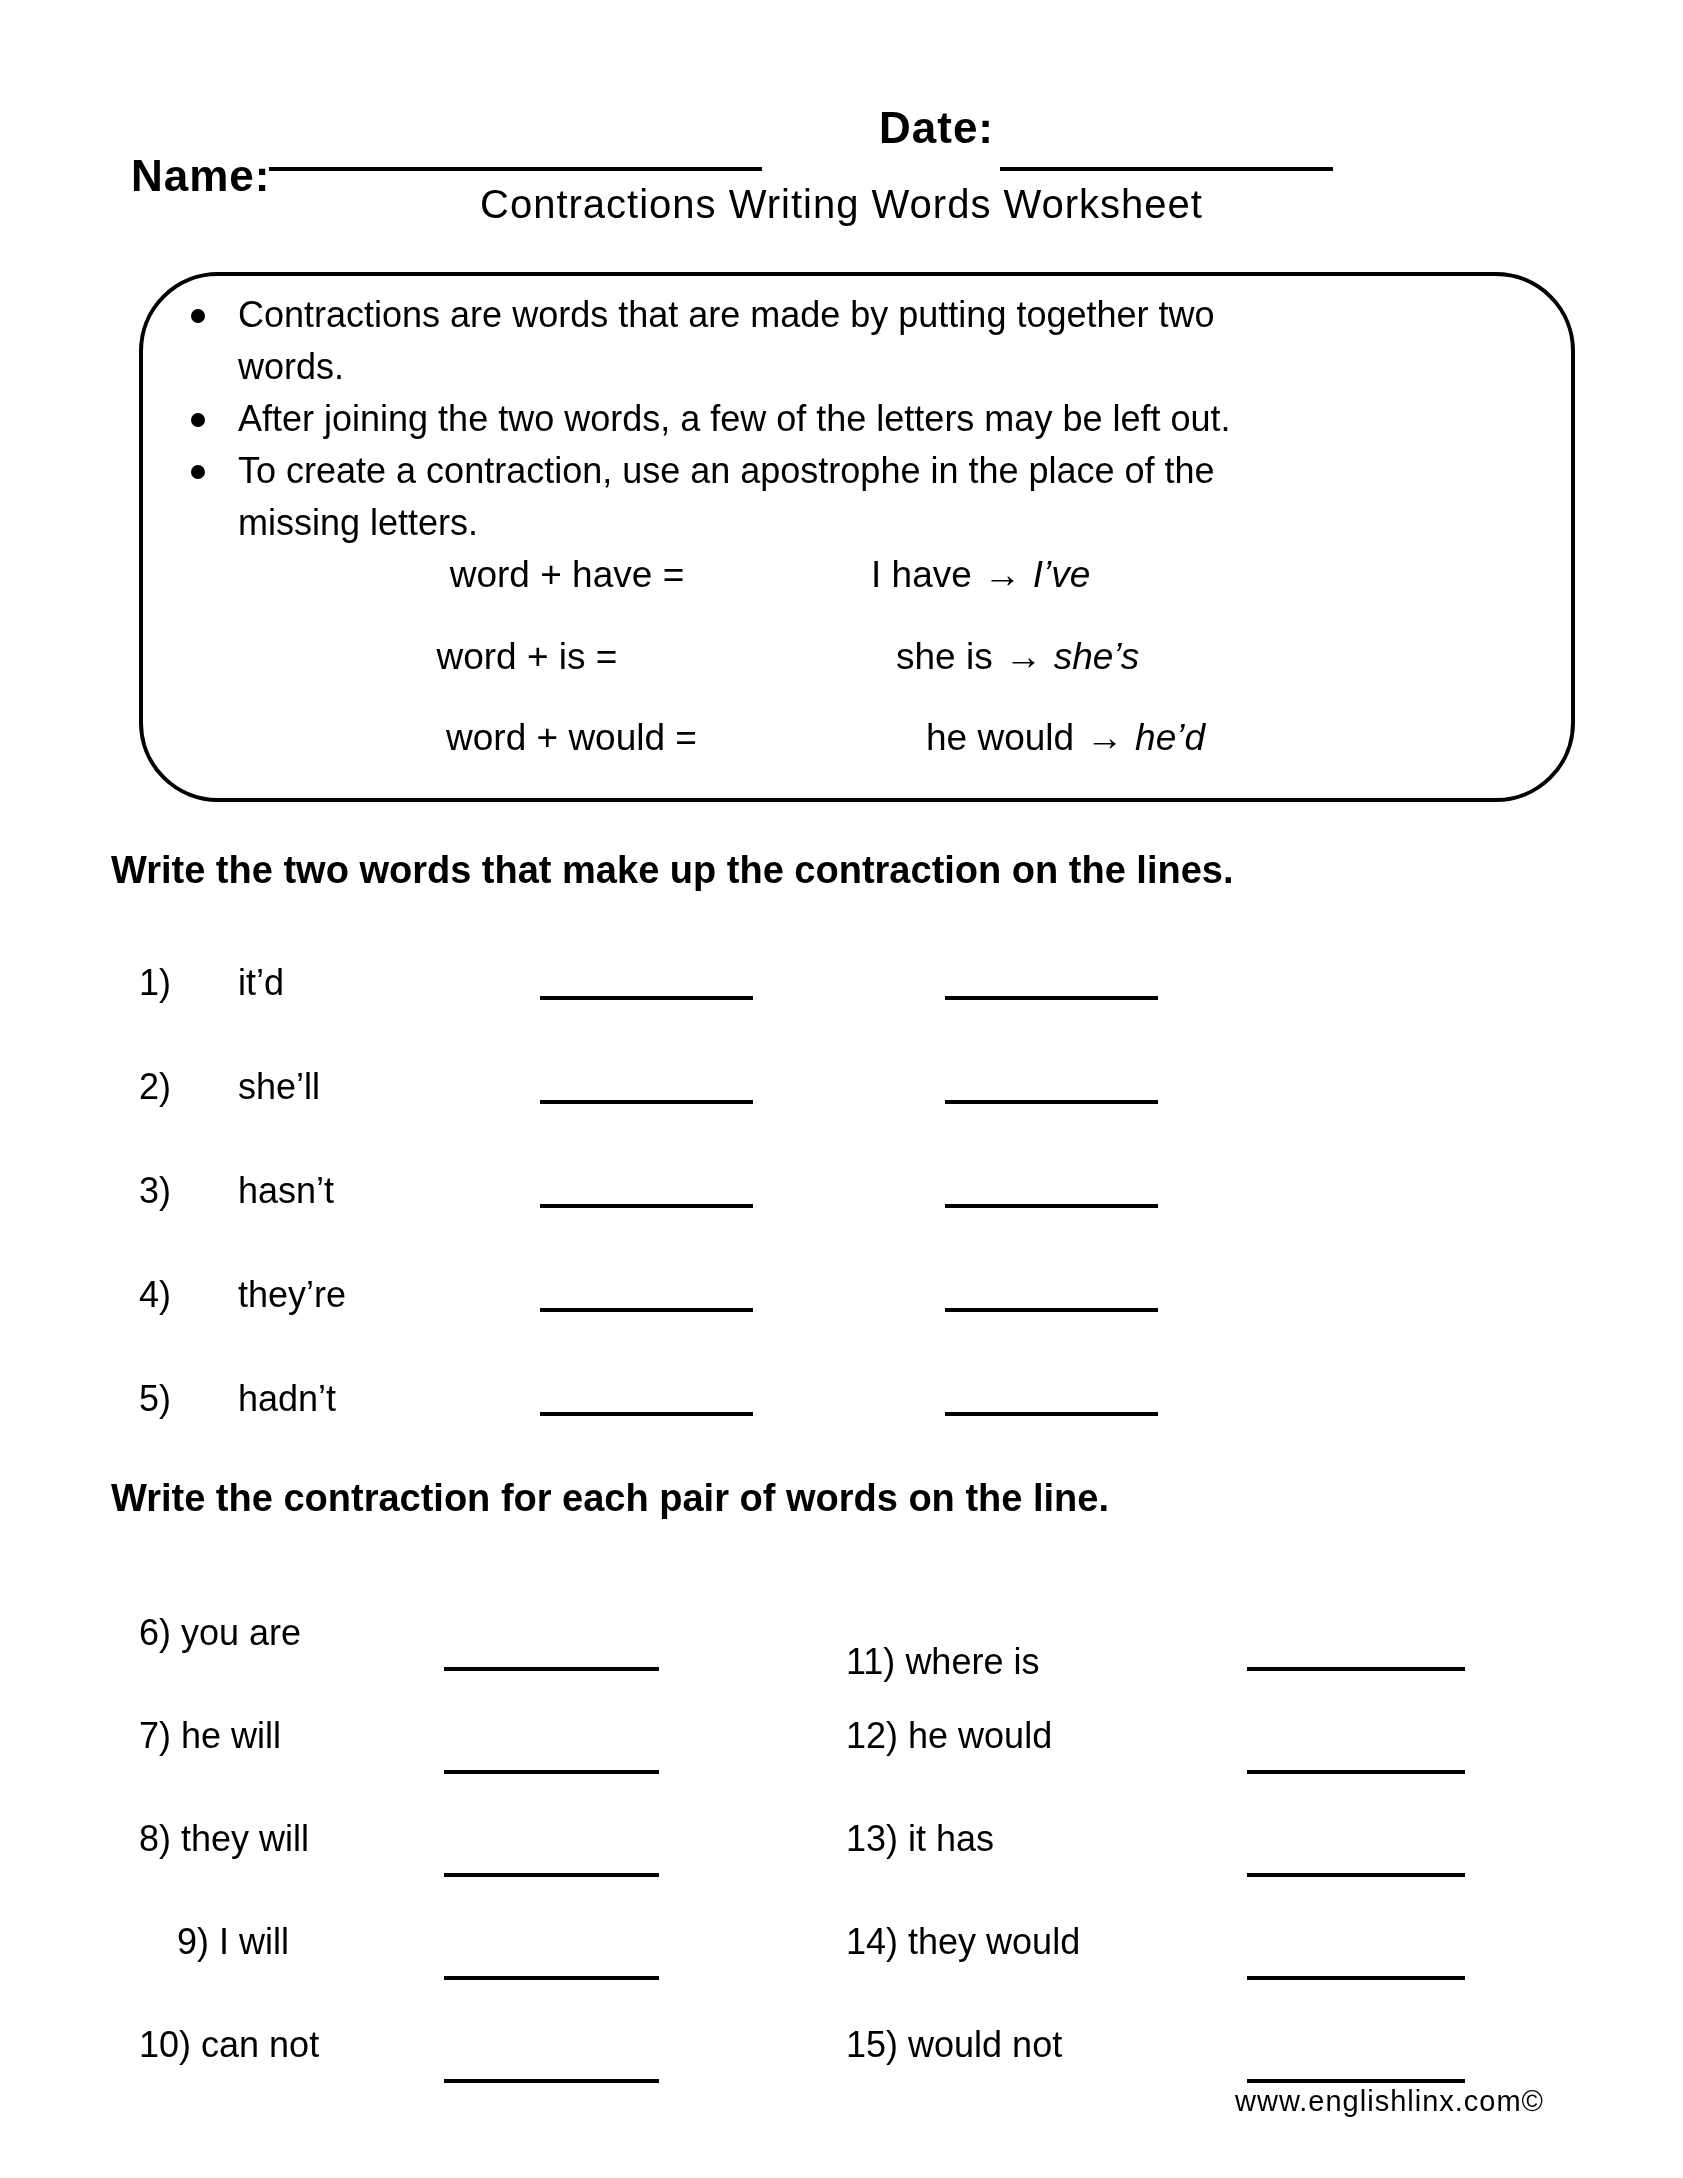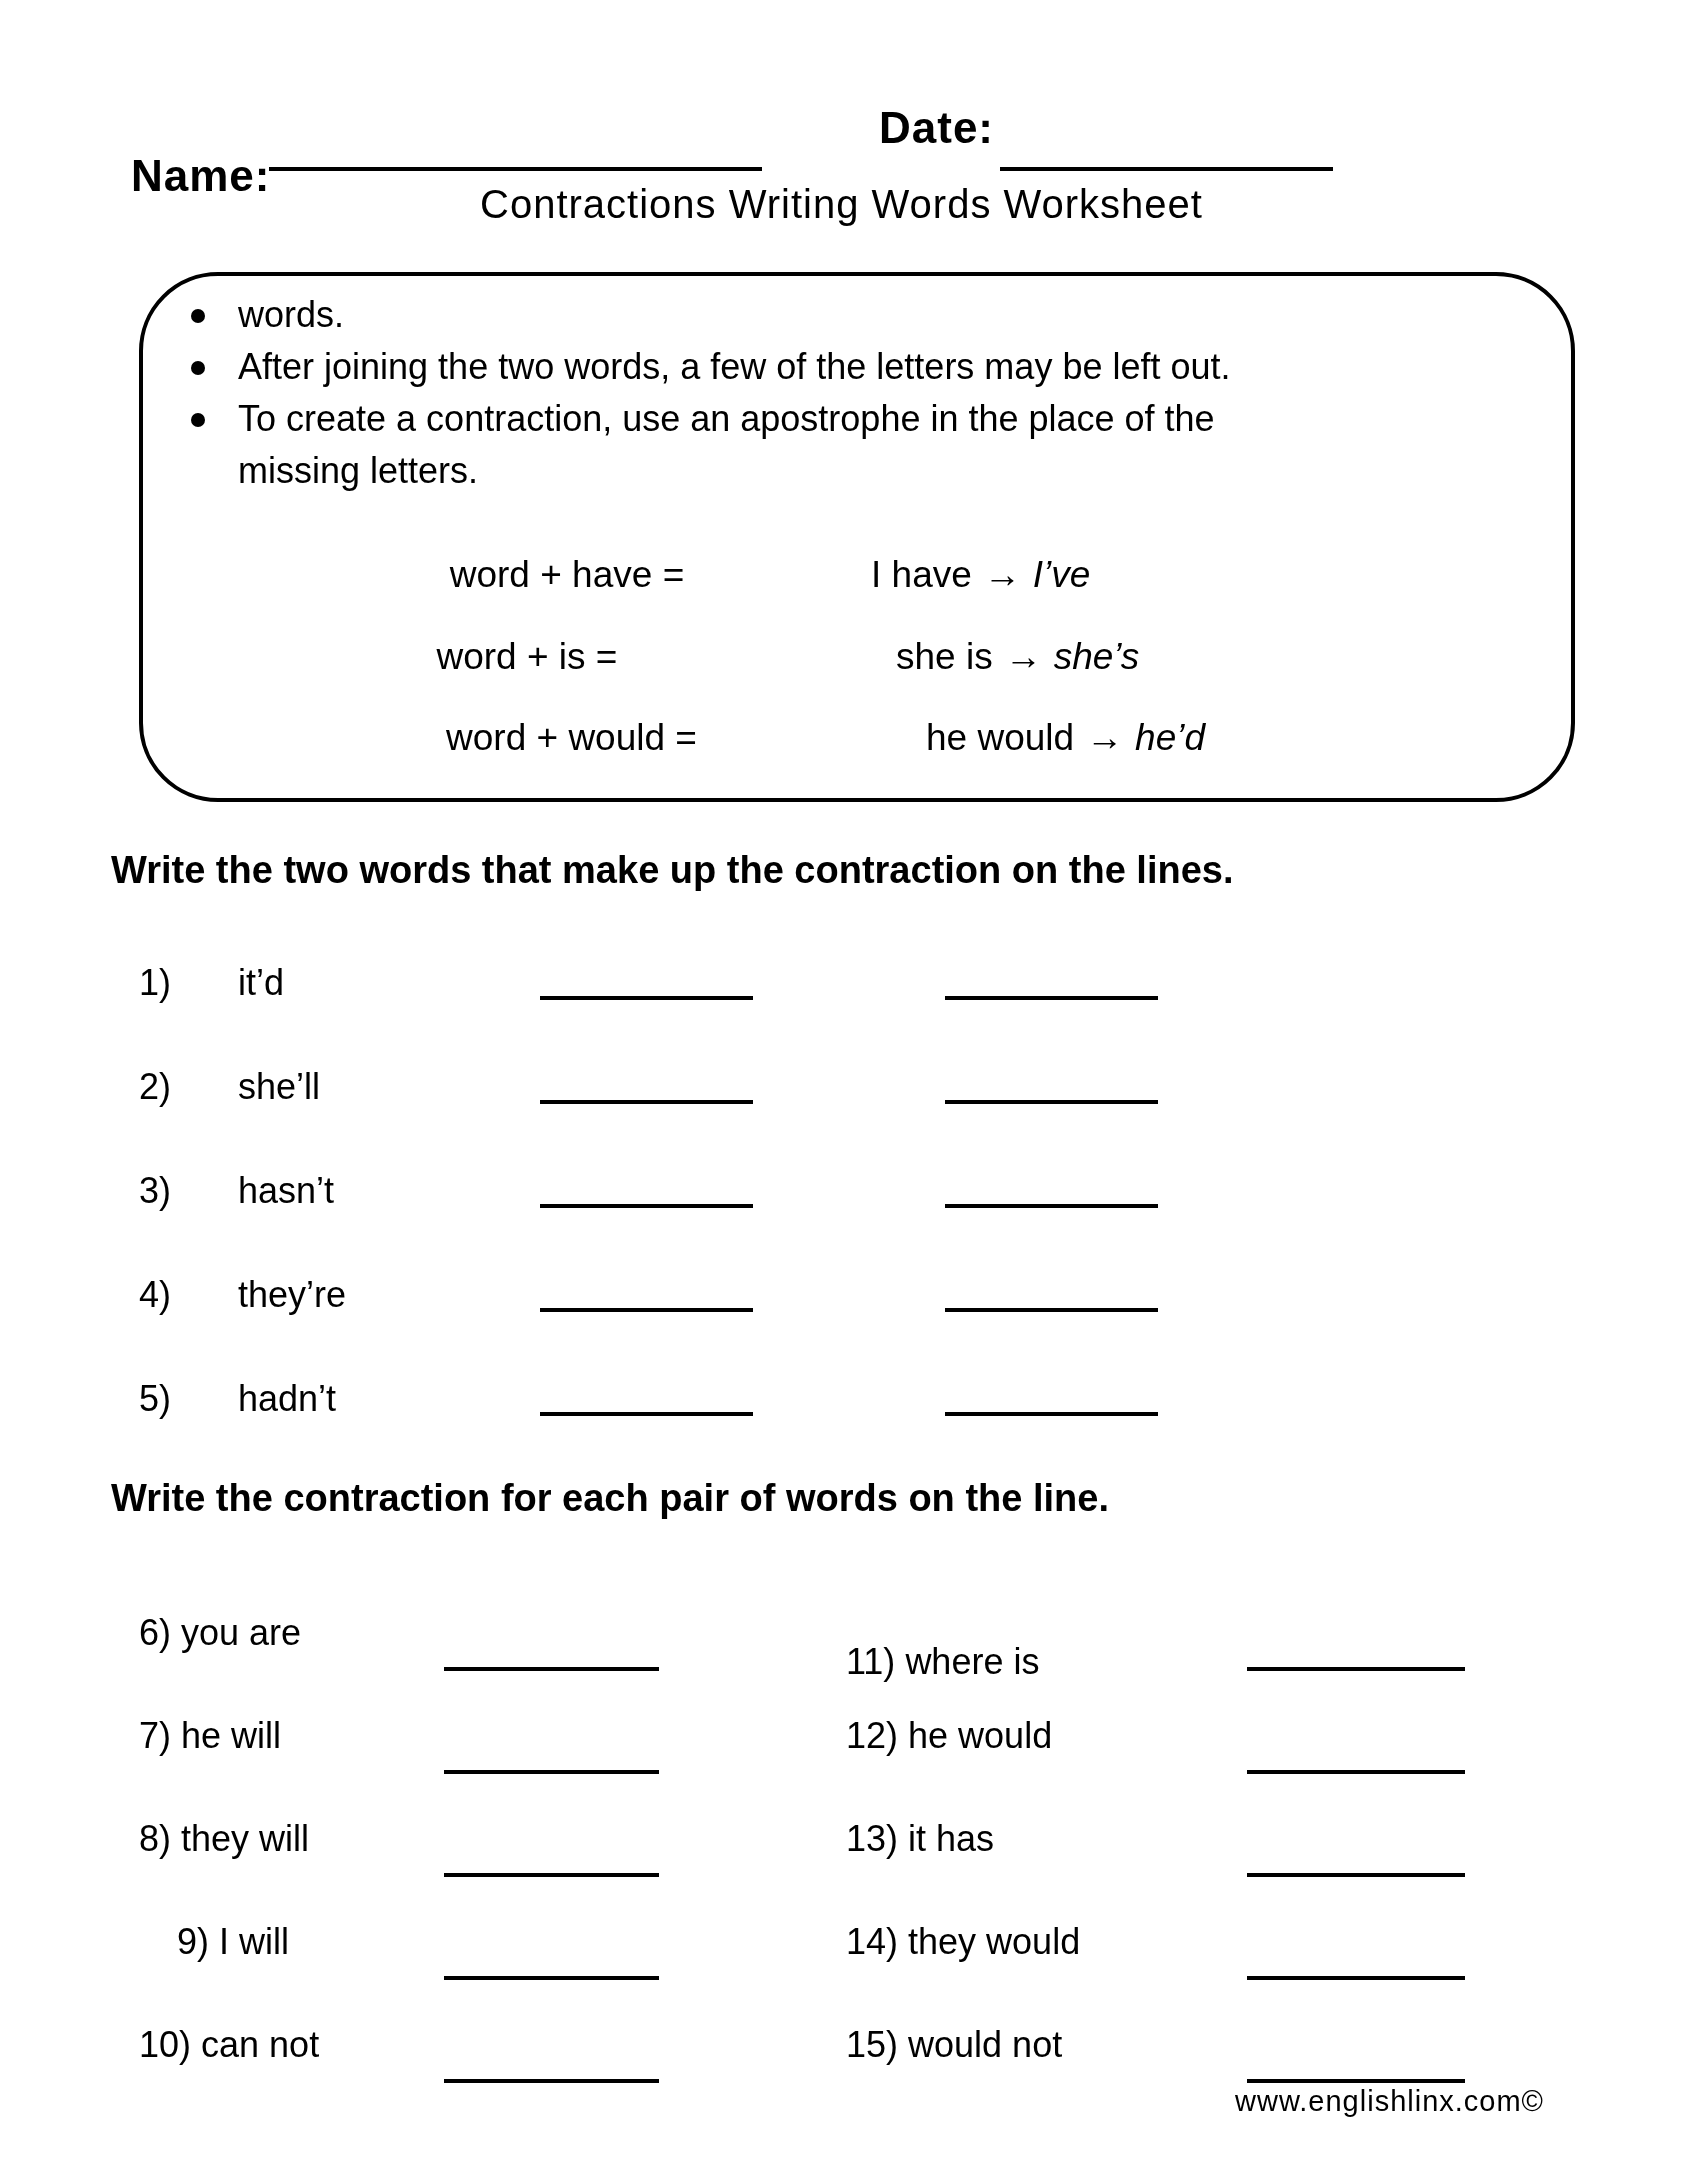--- a/index.html
+++ b/index.html
@@ -69,20 +69,21 @@
   <span class="hdr-label" style="left:879px;top:103px;">Date:</span>
   <div class="write-line" style="left:1000px;top:125px;width:333px;height:42px;"></div>
 
   <div class="title">Contractions Writing Words Worksheet</div>
 
   <div class="infobox"></div>
 
   <div class="bullets">
     <div class="bullet">
       <span class="dot"></span>
+      <div class="bl">Contractions are words that are made by putting together two</div>
       <div class="bl">words.</div>
     </div>
     <div class="bullet">
       <span class="dot"></span>
       <div class="bl">After joining the two words, a few of the letters may be left out.</div>
     </div>
     <div class="bullet">
       <span class="dot"></span>
       <div class="bl">To create a contraction, use an apostrophe in the place of the</div>
       <div class="bl">missing letters.</div>

